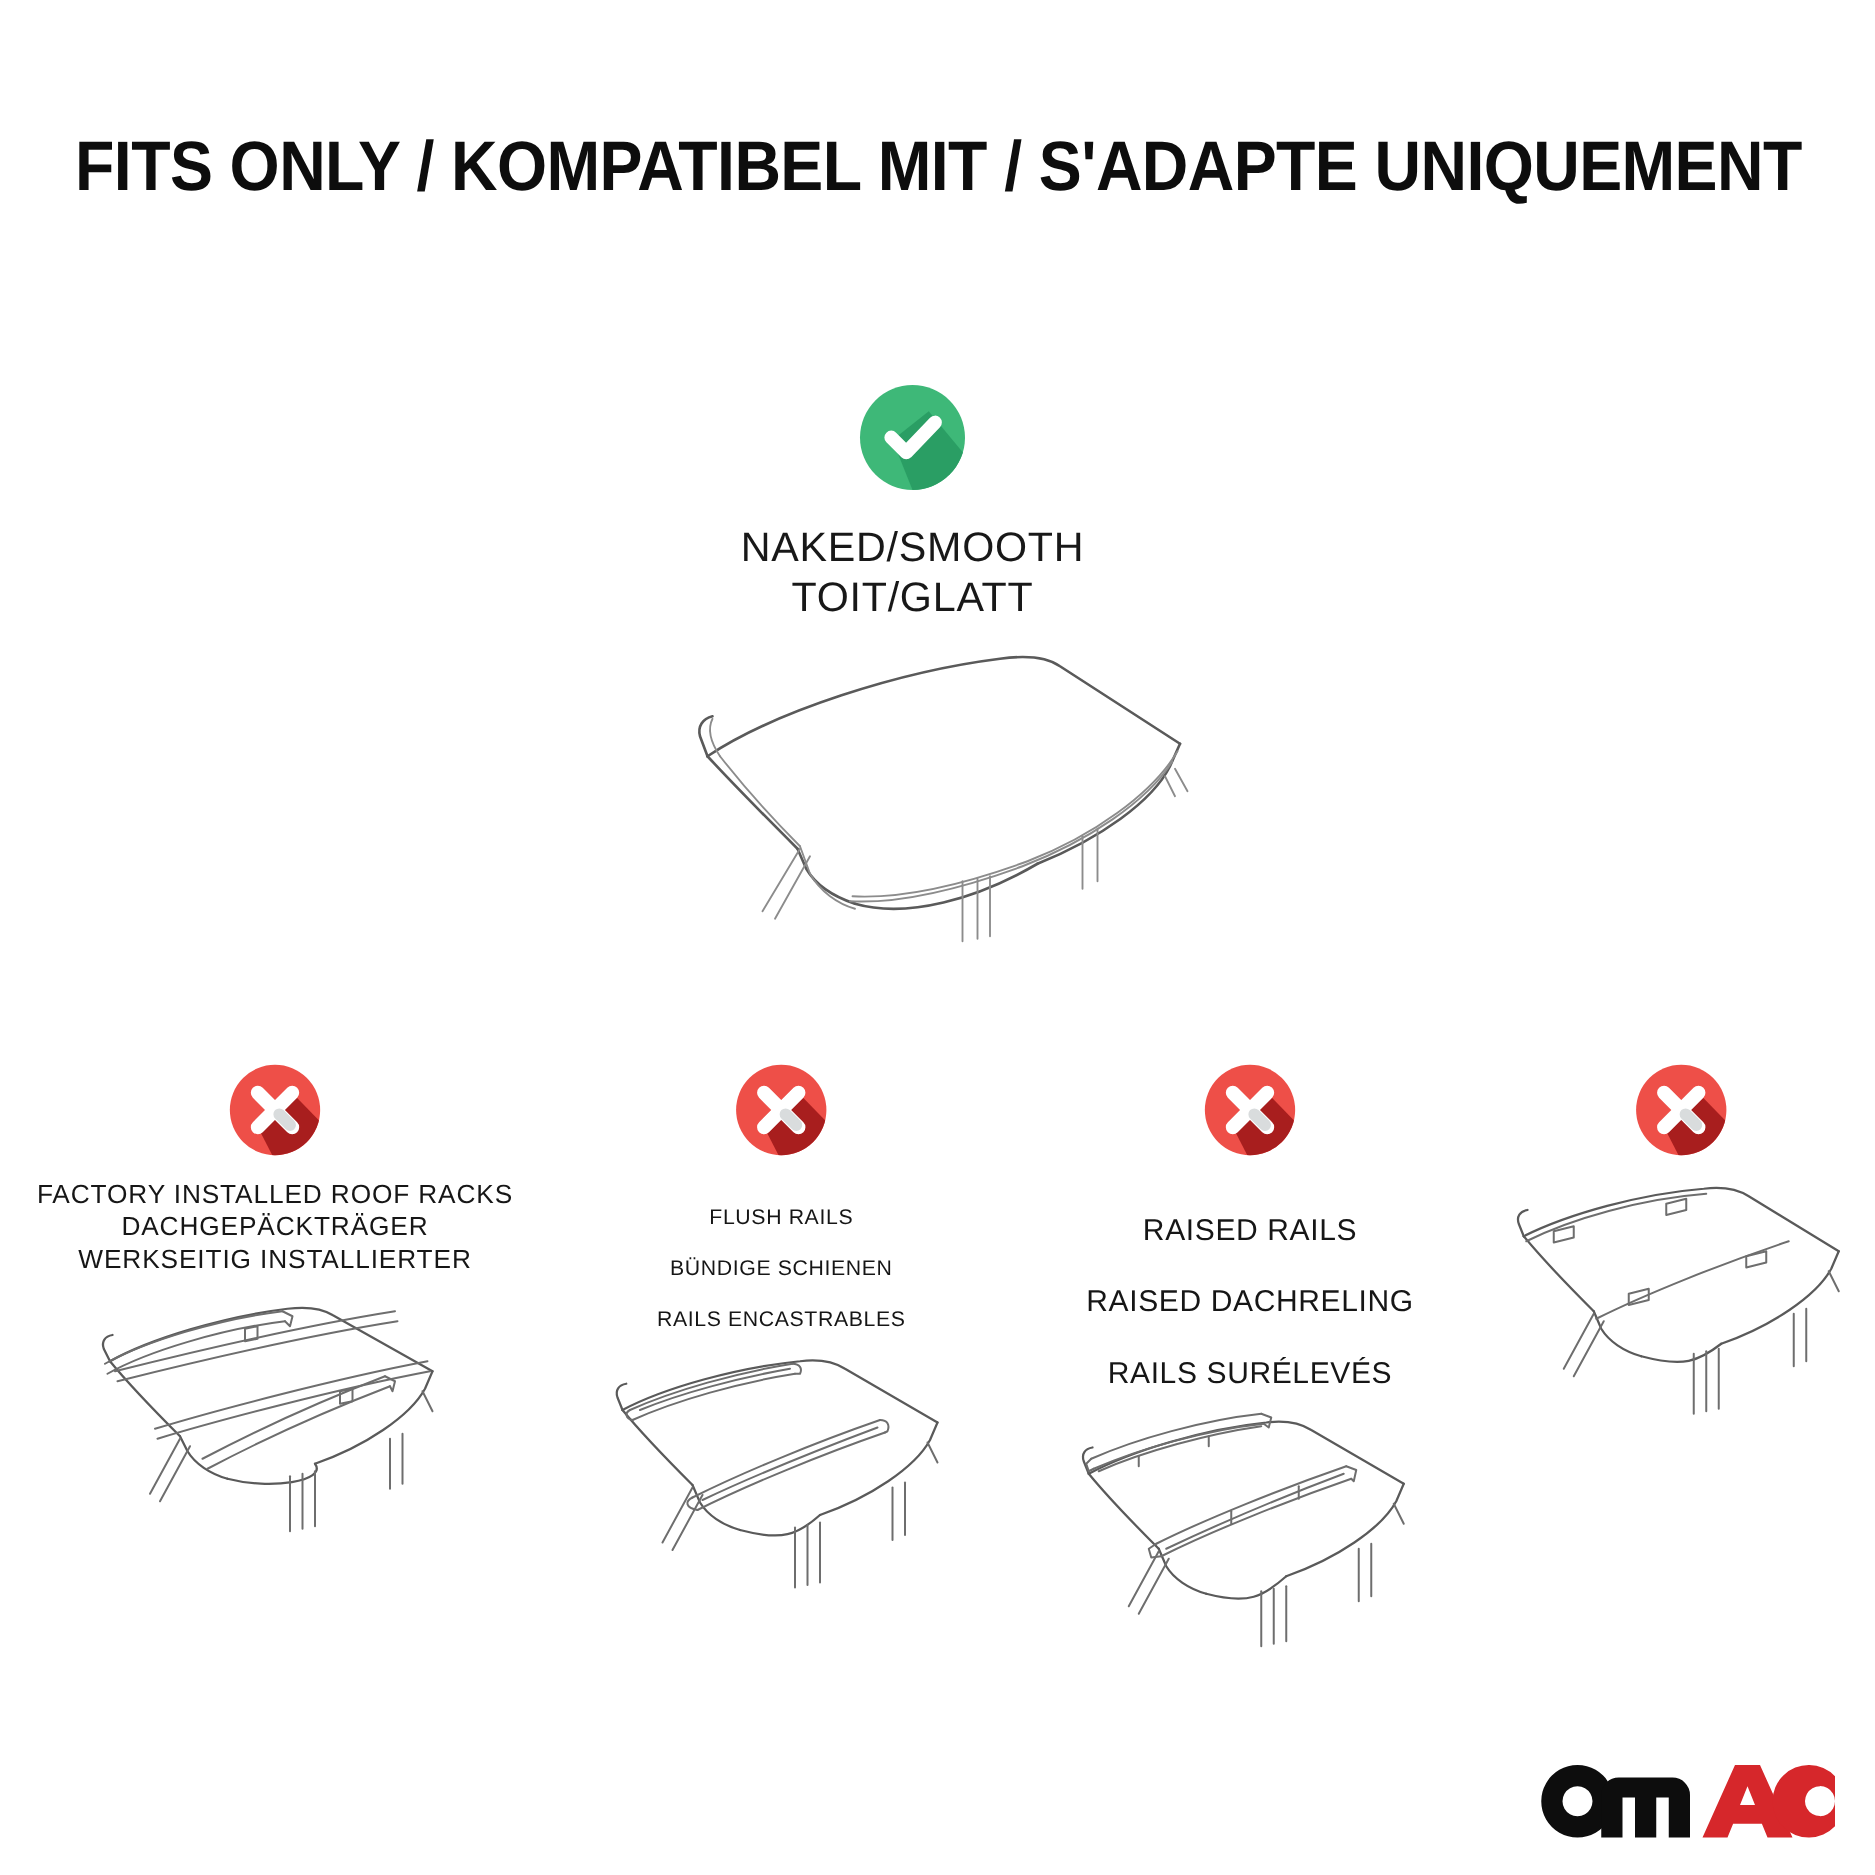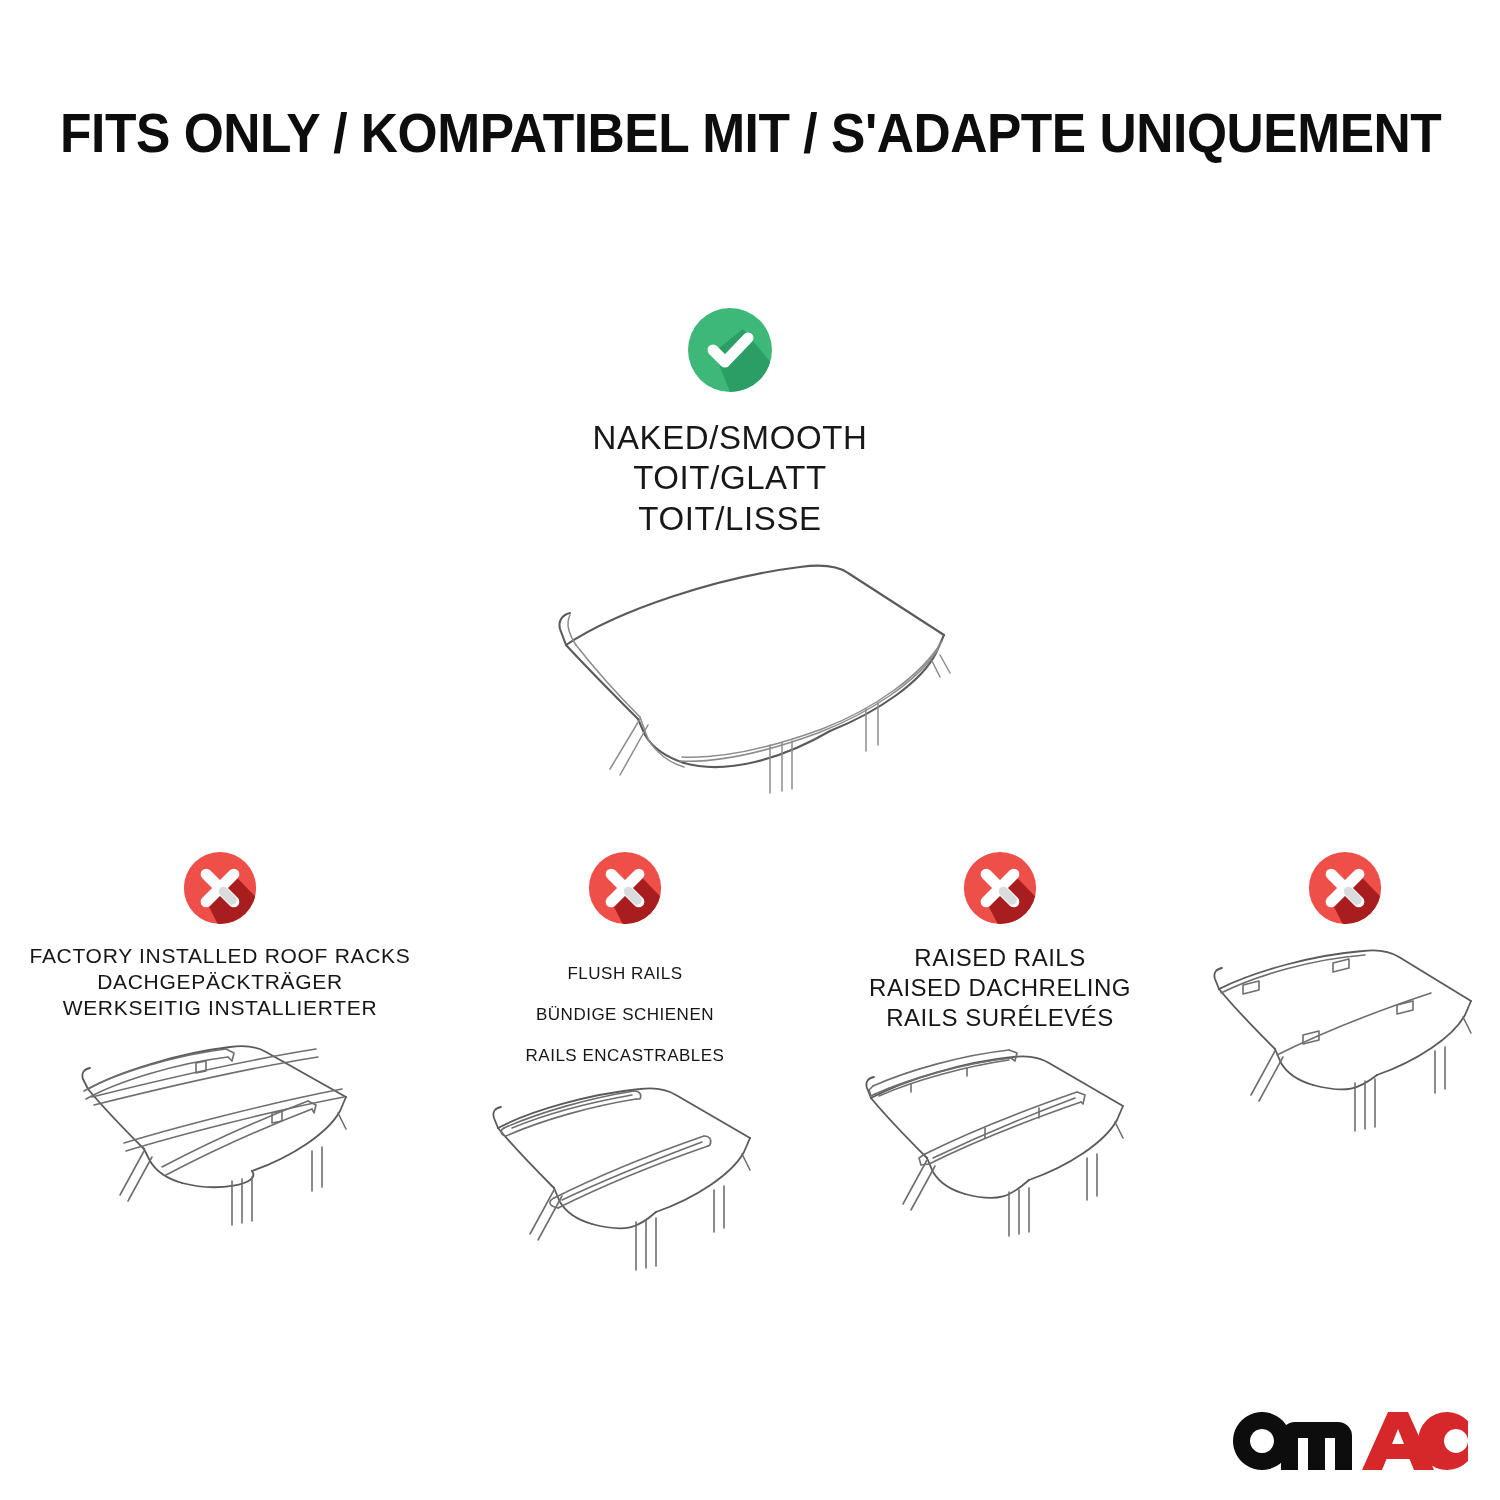--- a/index.html
+++ b/index.html
@@ -104,21 +104,21 @@
     text-align: center;
   }
   .nofit-labels .line {
     font-weight: 300;
     line-height: 1.24;
     color: #161616;
     white-space: nowrap;
   }
   .nofit-col.c0 .nofit-labels .line { font-size: 21px; letter-spacing: 0.7px; }
   .nofit-col.c1 .nofit-labels .line { font-size: 17px; letter-spacing: 0.5px; margin-top: 20px; }
-  .nofit-col.c2 .nofit-labels .line { font-size: 24px; letter-spacing: 0.5px; }
+  .nofit-col.c2 .nofit-labels .line { font-size: 24px; letter-spacing: 0.5px; margin-top: 27px; }
   .nofit-col.c3 .nofit-labels .line { font-size: 24px; letter-spacing: 0.5px; }
 
   .nofit-art {
     margin-top: 14px;
     width: 370px;
     height: 210px;
   }
   .nofit-col.c0 .nofit-art { width: 400px; }
   .nofit-col.c3 .nofit-art { width: 320px; }
   .nofit-art svg { display: block; width: 100%; height: 100%; }
@@ -153,21 +153,20 @@
       <g clip-path="url(#clipGreen)">
         <path d="M63 29 L97 70 L97 97 L52 97 L34 52 Z" fill="#2A9E64"></path>
       </g>
       <path d="M33 50 L45 62 L68 38" fill="none" stroke="#ffffff" stroke-width="11" stroke-linecap="round" stroke-linejoin="round"></path>
     </svg>
   </div>
 
   <div class="fit-labels">
     <div class="line">NAKED/SMOOTH</div>
     <div class="line">TOIT/GLATT</div>
-    <div class="line">TOIT/LISSE</div>
   </div>
 
   <div class="fit-art">
     <svg viewBox="0 0 520 260" aria-hidden="true">
       <g fill="none" stroke="#5A5A5A" stroke-width="2.1" stroke-linecap="round" stroke-linejoin="round">
 
         <path d="M96 96 C150 60 250 28 330 18 C352 15 368 17 378 24 L474 86"></path>
         <path d="M474 86 L466 104 C452 132 410 162 360 182"></path>
         <path d="M96 96 L90 80 C88 72 92 66 100 64"></path>
         <path d="M96 96 C120 122 148 150 168 170"></path>

